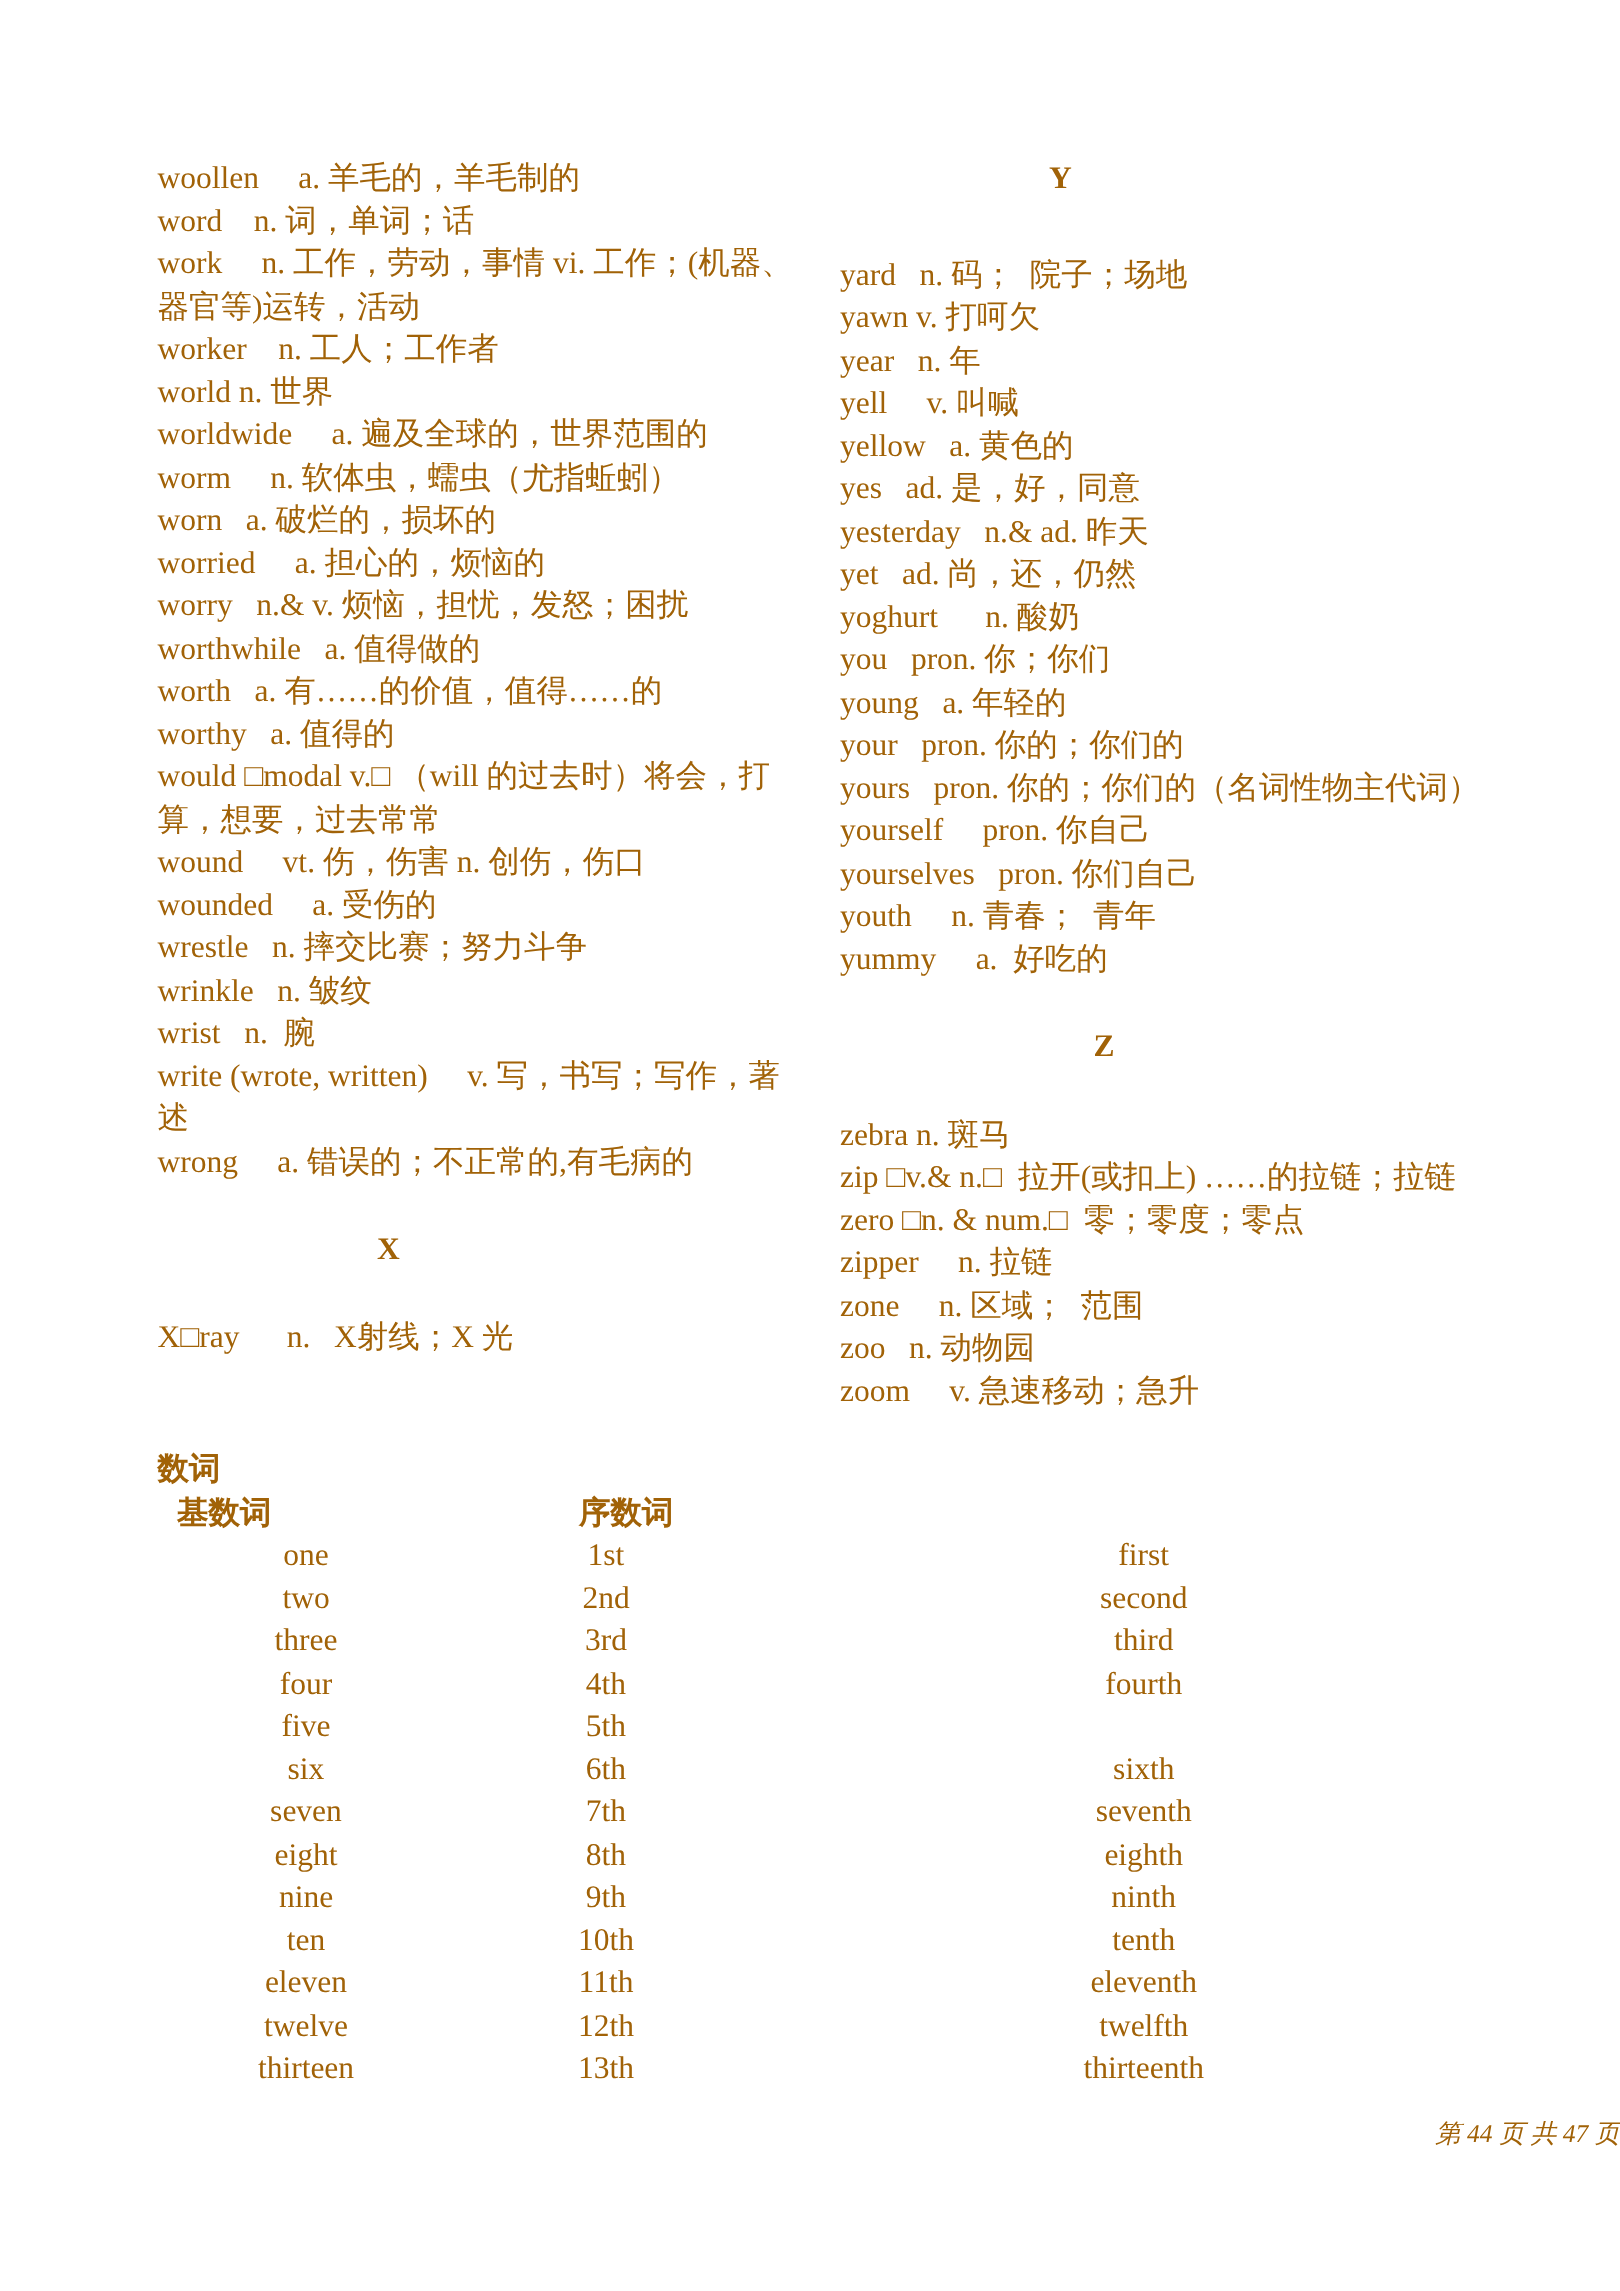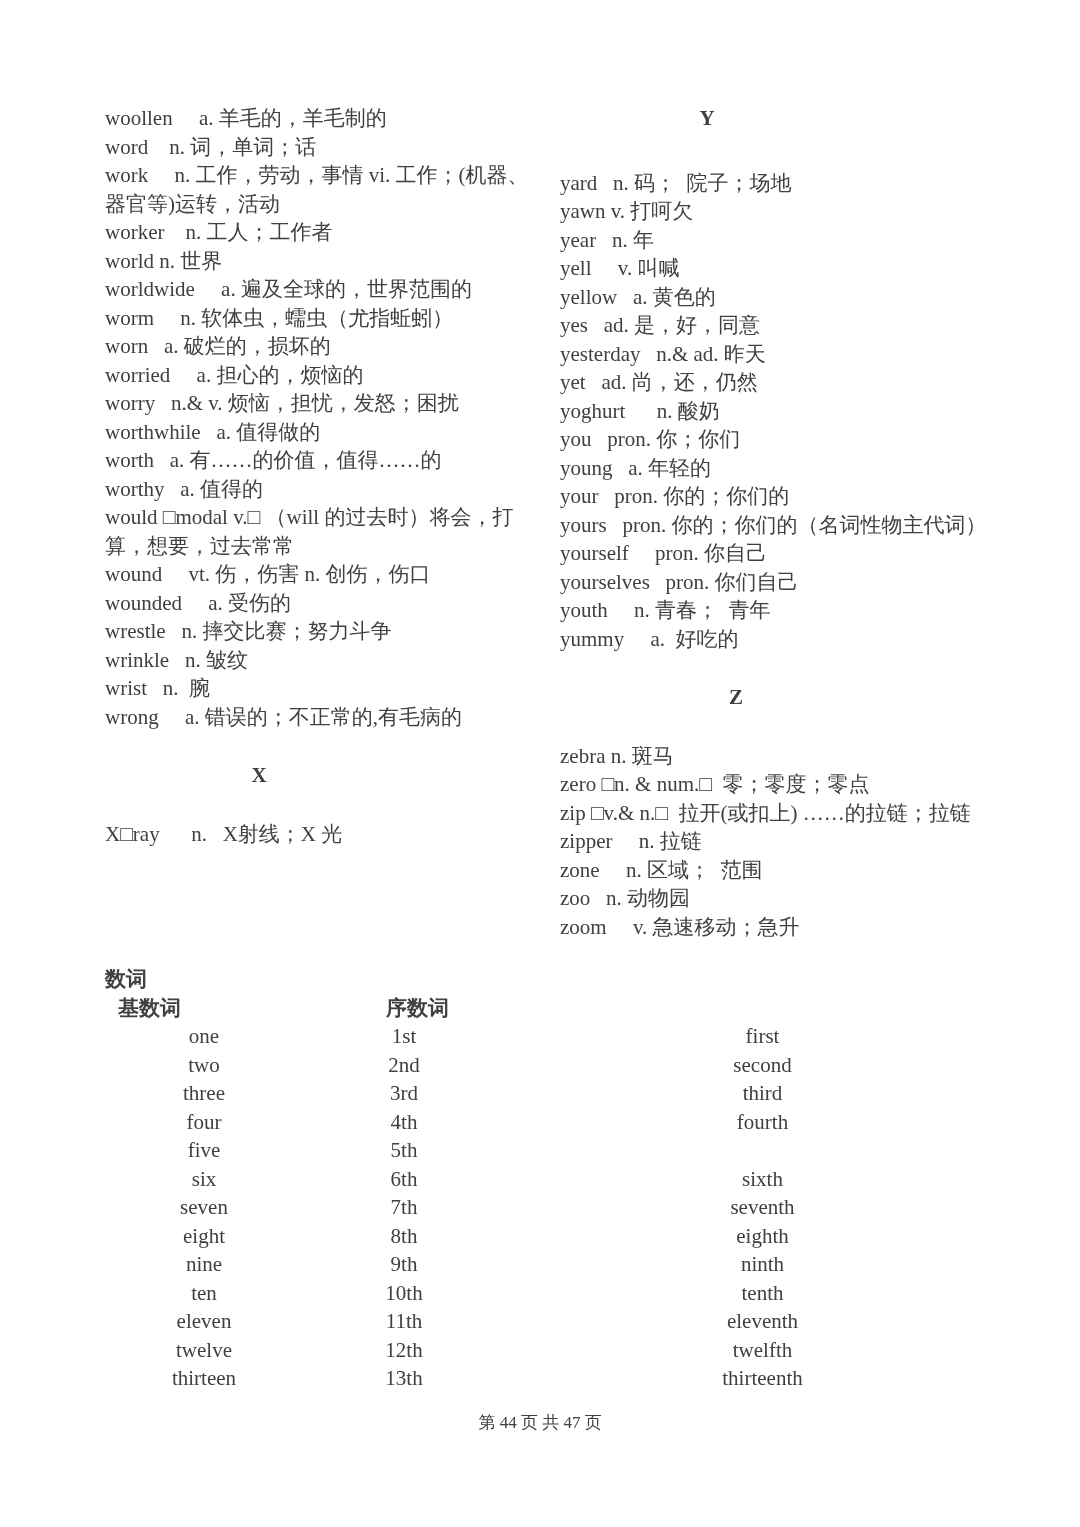--- a/index.html
+++ b/index.html
@@ -3,21 +3,21 @@
 <meta charset="utf-8">
 <style>
   * { margin: 0; padding: 0; box-sizing: border-box; }
   html, body { background: #ffffff; }
   .page {
     position: relative;
     width: 1080px;
     height: 1527px;
     margin: 0 auto;
     background: #ffffff;
-    color: #404040;
+    color: #a16207;
     font-family: "Liberation Serif", "DejaVu Serif", serif;
     font-size: 21px;
     line-height: 28.5px;
     padding: 104px 60px 0 105px;
     overflow: hidden;
   }
   .dict-columns {
     display: flex;
     align-items: flex-start;
     gap: 19px;
@@ -54,23 +54,24 @@
   .num-row {
     display: grid;
     grid-template-columns: 198px 202px auto;
     font-weight: normal;
     text-align: center;
   }
   .footer {
     margin-left: -105px;
     margin-right: -60px;
     margin-top: 16px;
-    text-align: center;
+    text-align: right;
     font-size: 17px;
     line-height: 28px;
+    font-style: italic;
   }
 </style>
 </head>
 <body>
 
 <div class="page">
 
   <div class="dict-columns">
 
     <div class="col-left">
@@ -107,20 +108,21 @@
           <p class="entry">wound     vt. 伤，伤害 n. 创伤，伤口</p>
 
           <p class="entry">wounded     a. 受伤的</p>
 
           <p class="entry">wrestle   n. 摔交比赛；努力斗争</p>
 
           <p class="entry">wrinkle   n. 皱纹</p>
 
           <p class="entry">wrist   n.  腕</p>
 
+          <p class="entry">write (wrote, written)     v. 写，书写；写作，著述</p>
 
           <p class="entry">wrong     a. 错误的；不正常的,有毛病的</p>
         </div>
 
       <h2 class="section-header hdr-x">X</h2>
 
       <div class="entries">
 
           <p class="entry">X□ray      n.   X射线；X 光</p>
         </div>
@@ -165,23 +167,23 @@
 
           <p class="entry">yummy     a.  好吃的</p>
         </div>
 
       <h2 class="section-header hdr-z">Z</h2>
 
       <div class="entries">
 
           <p class="entry">zebra n. 斑马</p>
 
+          <p class="entry">zip □v.&amp; n.□  拉开(或扣上) ……的拉链；拉链</p>
+
           <p class="entry">zero □n. &amp; num.□  零；零度；零点</p>
-
-          <p class="entry">zip □v.&amp; n.□  拉开(或扣上) ……的拉链；拉链</p>
 
           <p class="entry">zipper     n. 拉链</p>
 
           <p class="entry">zone     n. 区域；  范围</p>
 
           <p class="entry">zoo   n. 动物园</p>
 
           <p class="entry">zoom     v. 急速移动；急升</p>
         </div>
     </div>

